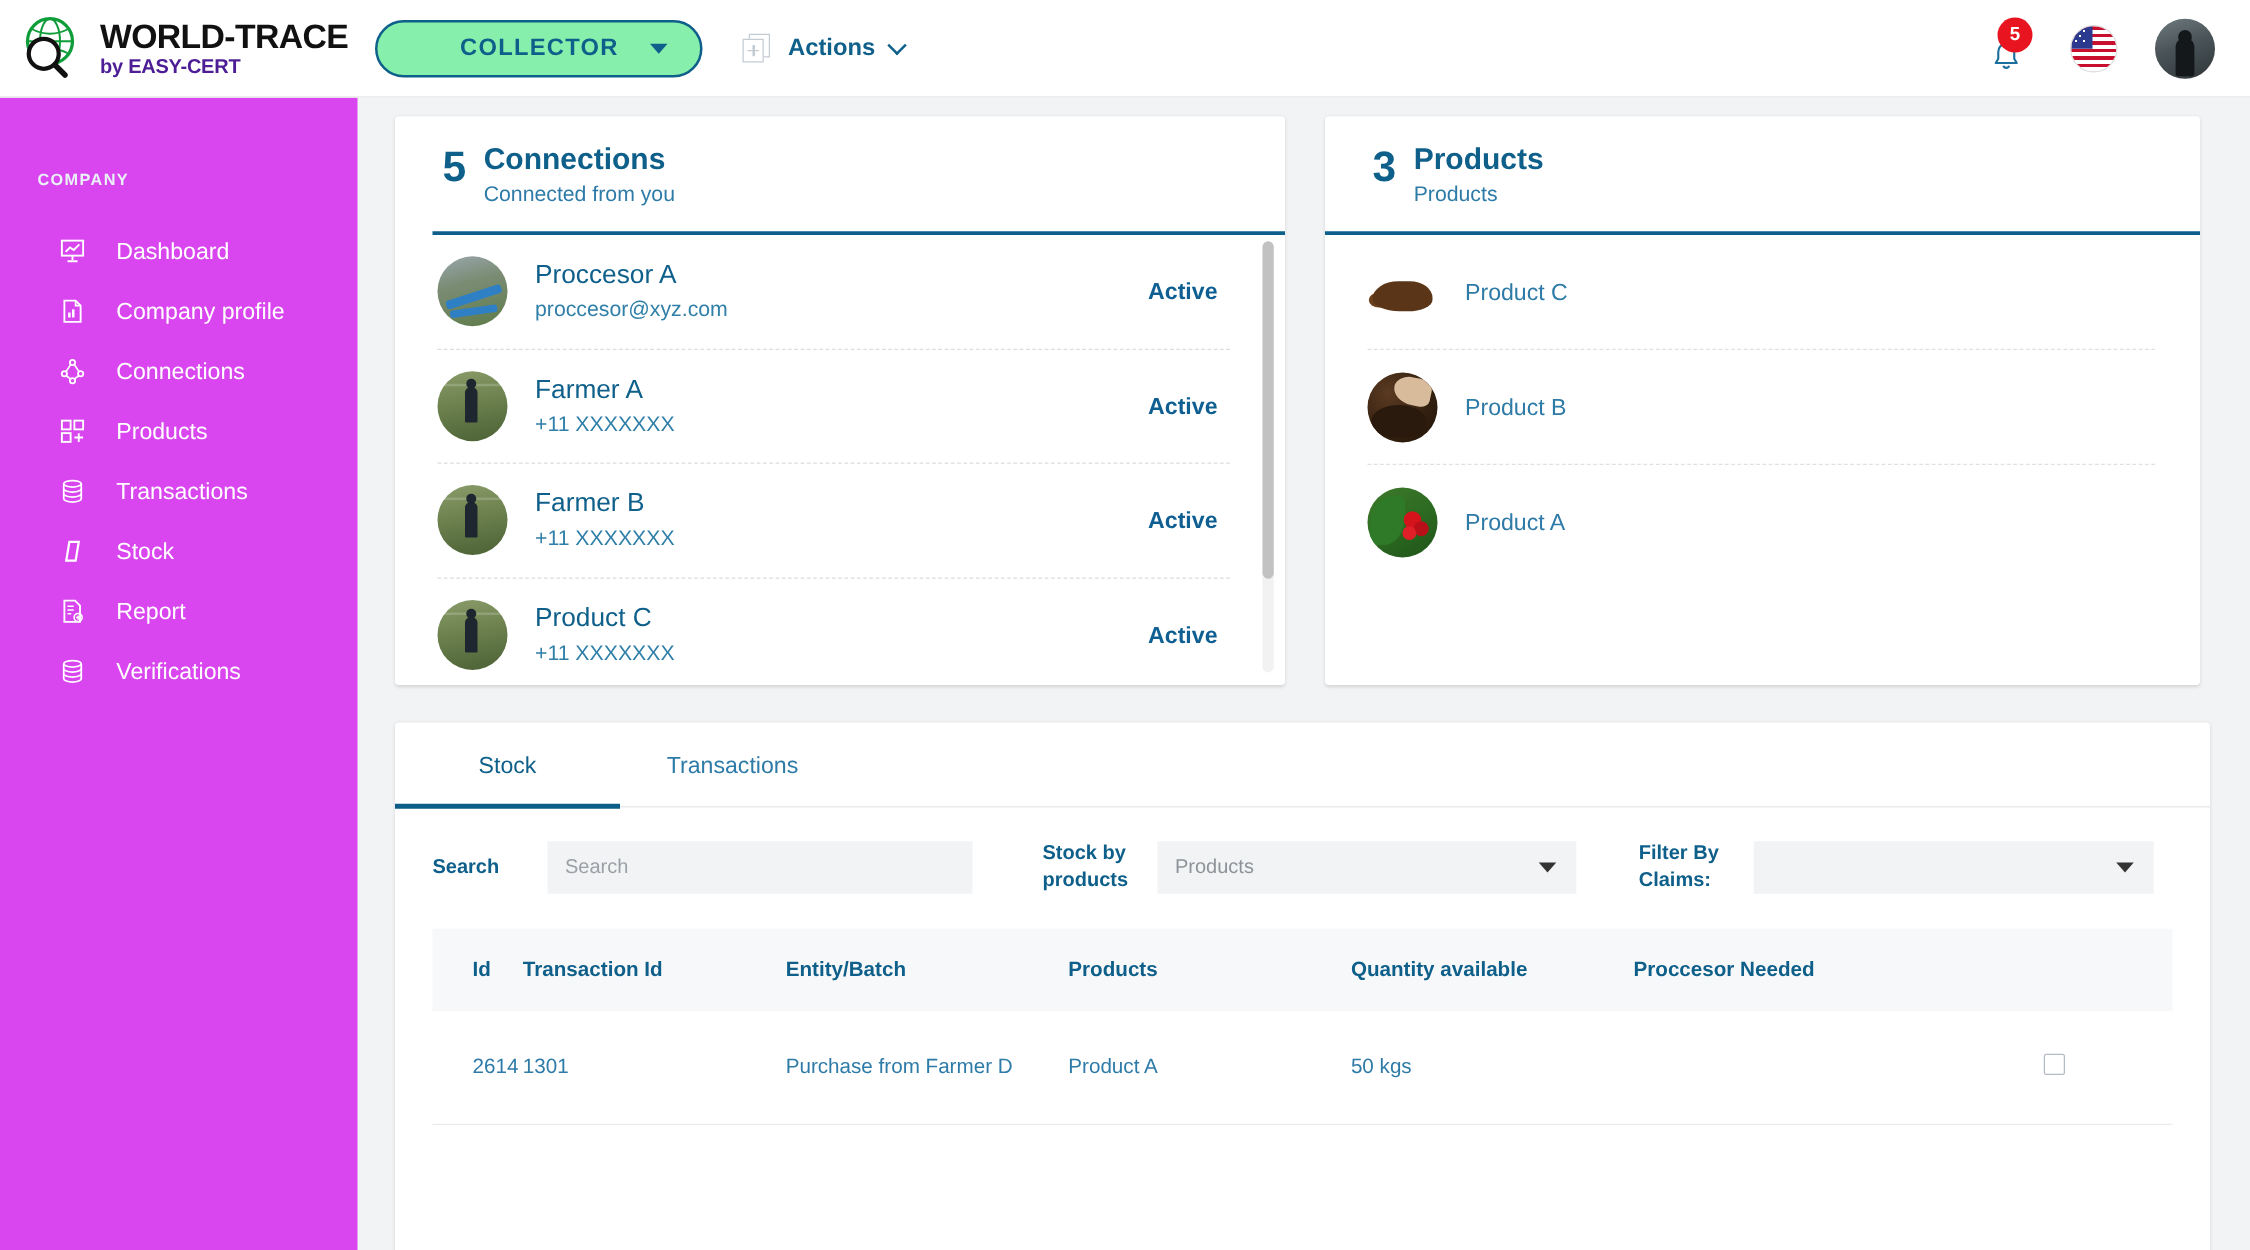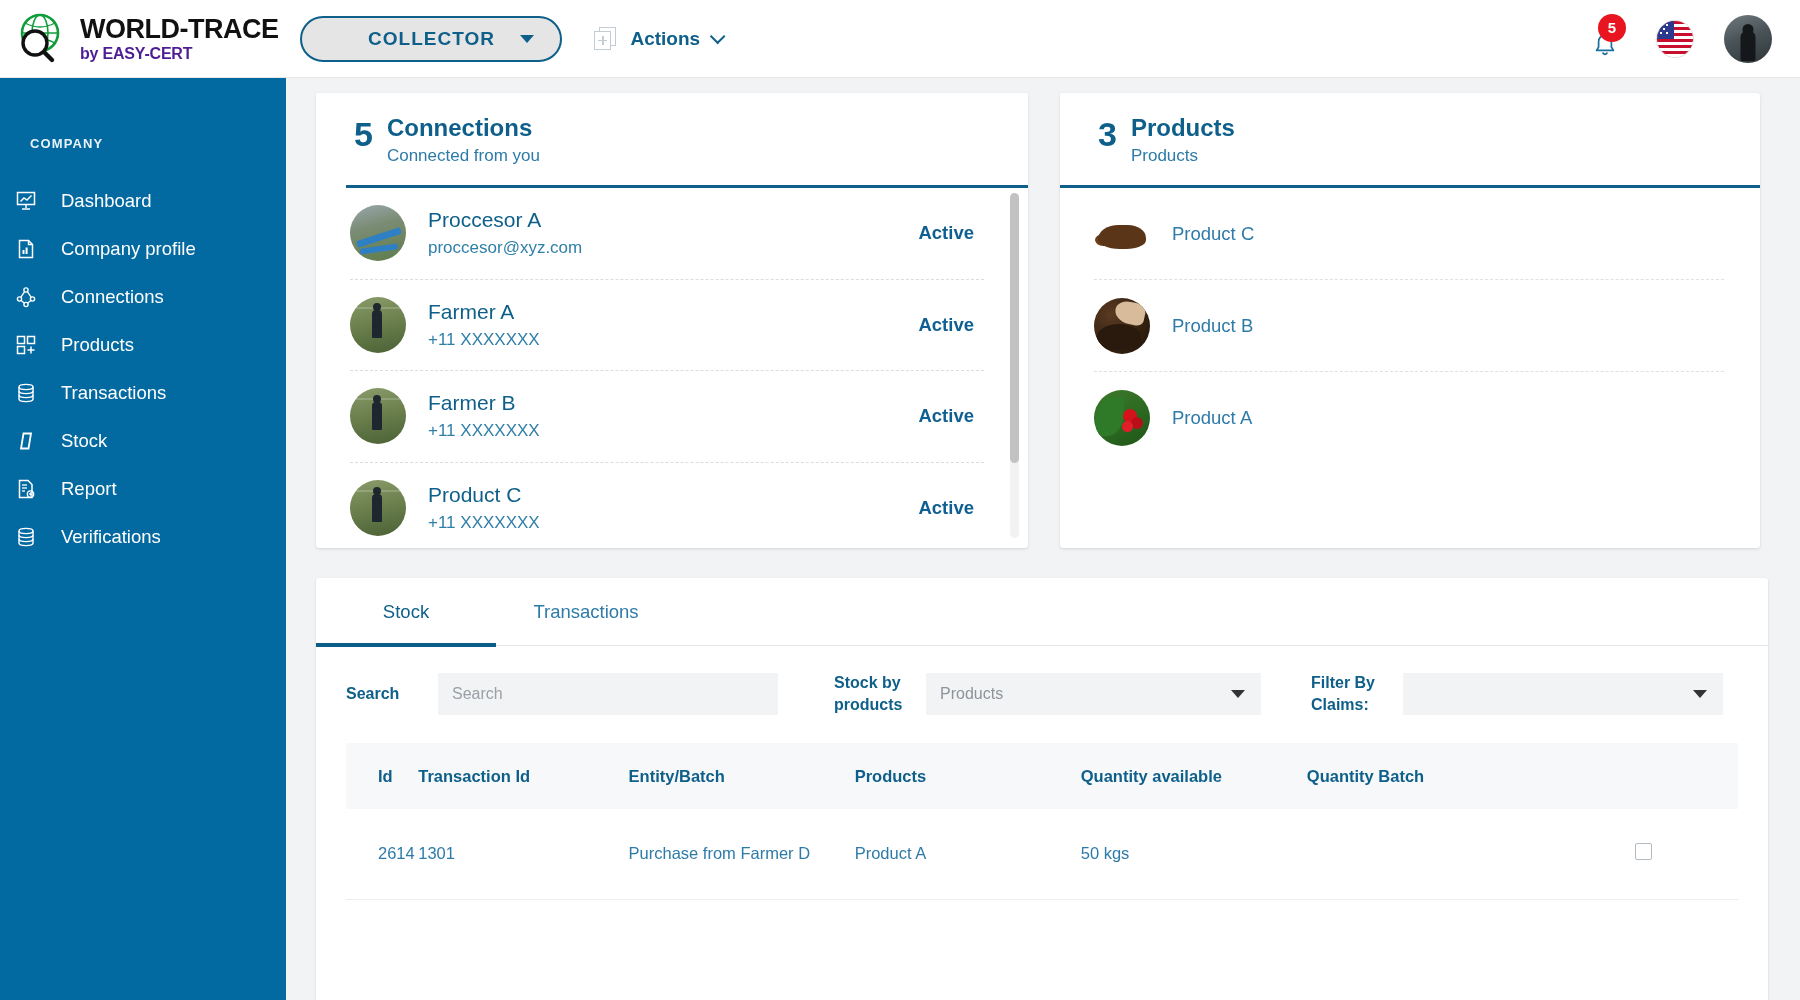--- a/index.html
+++ b/index.html
@@ -26,21 +26,21 @@
     font-size: 27px; font-weight: bold; color: #111; letter-spacing: -0.5px;
   }
   .logo-sub {
     font-size: 16px; font-weight: bold; color: #4c1d95; letter-spacing: -0.2px;
     margin-top: 3px;
   }
   .role-btn {
     margin-left: 22px;
     width: 262px; height: 46px;
     border: 2px solid #0e5f8a; border-radius: 26px;
-    background: #e5e5e5;
+    background: #86efac;
     display: flex; align-items: center; justify-content: center;
     position: relative; cursor: pointer;
   }
   .role-btn-label {
     color: #0e5f8a; font-size: 19px; font-weight: bold; letter-spacing: 1px;
   }
   .role-caret {
     position: absolute; right: 26px; top: 50%; transform: translateY(-50%);
     width: 0; height: 0;
     border-left: 7px solid transparent; border-right: 7px solid transparent;
@@ -126,29 +126,29 @@
   }
   .avatar-top .head {
     position: absolute; left: 50%; top: 20%; transform: translateX(-50%);
     width: 11px; height: 11px; border-radius: 50%; background: #14181a;
   }
 
   
   .sidebar {
     position: absolute; top: 78px; left: 0;
     width: 286px; height: 922px;
-    background: #0369a1;
+    background: #d946ef;
   }
   .sidebar-heading {
     color: #eaf2f7; font-size: 13px; font-weight: bold;
     letter-spacing: 1.1px; margin: 58px 0 26px 30px;
   }
   .nav-item {
     display: flex; align-items: center; height: 48px;
-    padding-left: 13px; cursor: pointer;
+    padding-left: 45px; cursor: pointer;
   }
   .nav-icon {
     width: 26px; height: 26px; flex: 0 0 26px;
     display: flex; align-items: center; justify-content: center;
   }
   .nav-label {
     margin-left: 22px; color: #ffffff; font-size: 18.5px;
   }
 
   
@@ -653,21 +653,21 @@
     </div>
 
     <table class="stock-table">
       <thead>
         <tr>
           <th class="col-id">Id</th>
           <th class="col-txid">Transaction Id</th>
           <th class="col-entity">Entity/Batch</th>
           <th class="col-products">Products</th>
           <th class="col-qa">Quantity available</th>
-          <th class="col-qn">Quantity Batch</th>
+          <th class="col-qn">Proccesor Needed</th>
           <th class="col-chk"></th>
         </tr>
       </thead>
       <tbody>
         <tr>
           <td class="col-id">2614</td>
           <td class="col-txid">1301</td>
           <td class="col-entity">Purchase from Farmer D</td>
           <td class="col-products">Product A</td>
           <td class="col-qa">50 kgs</td>

